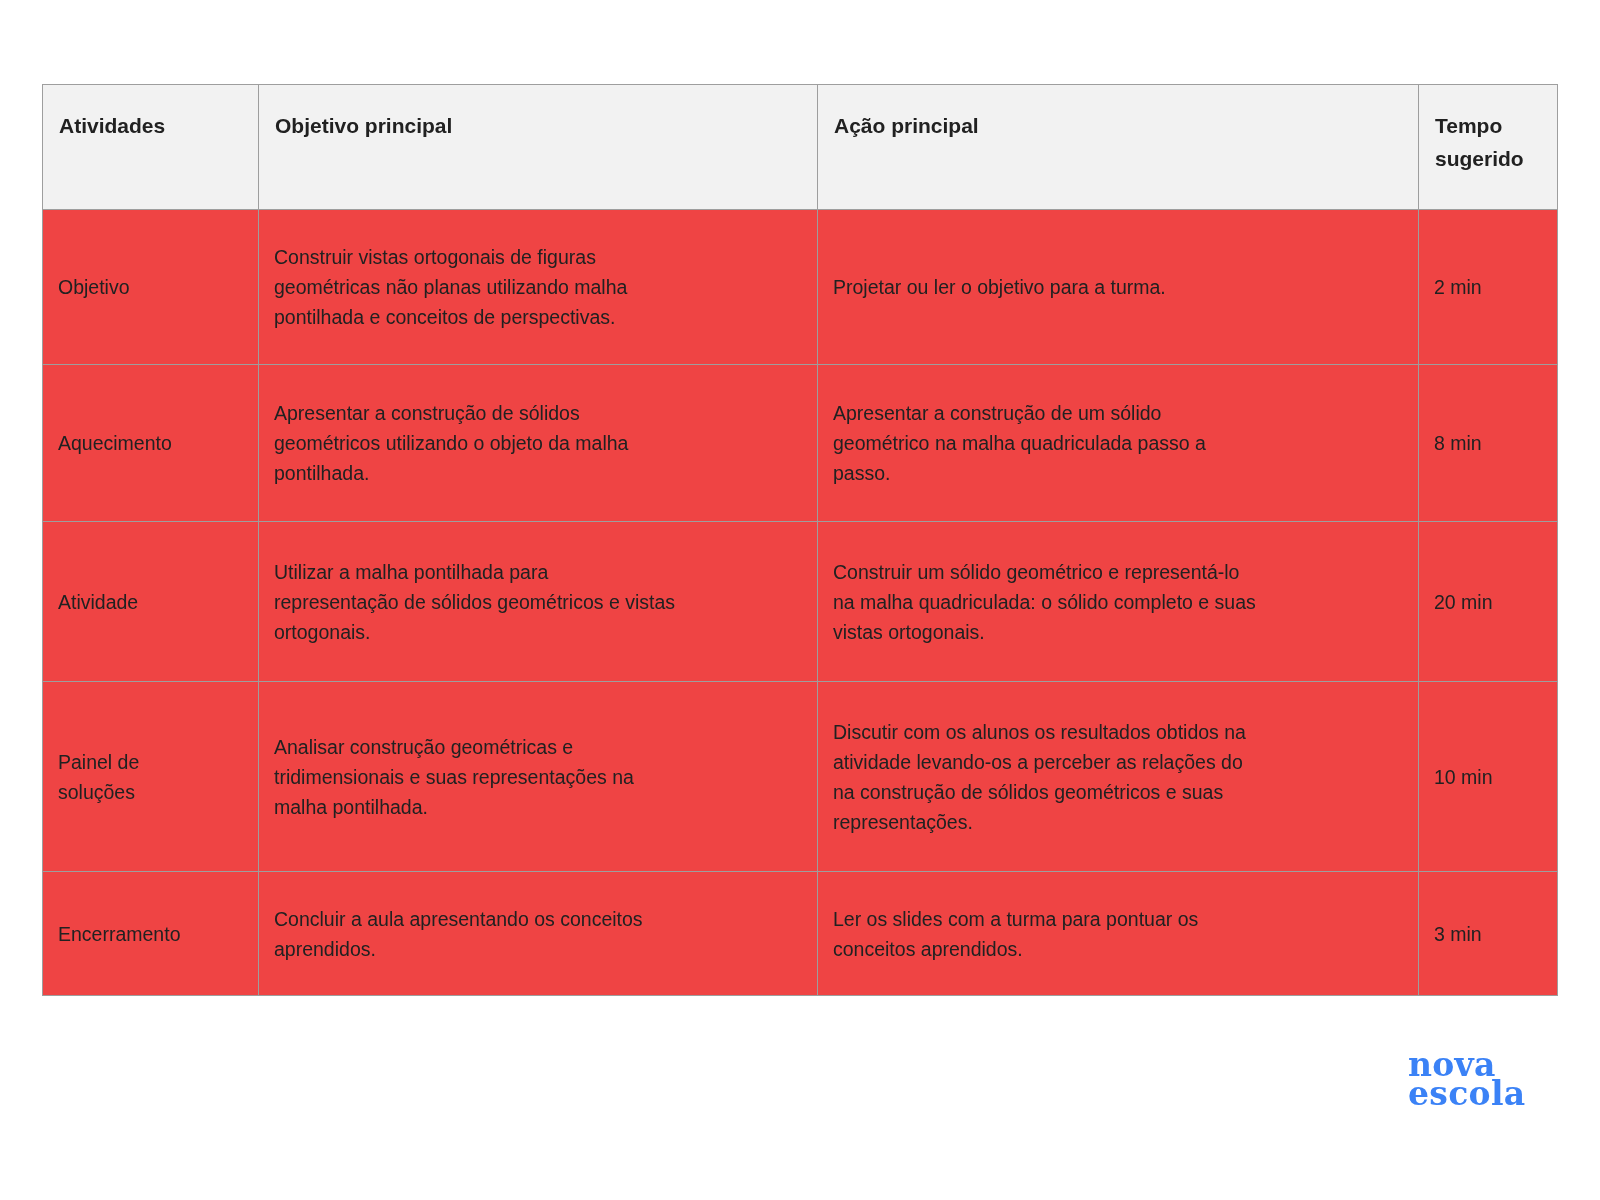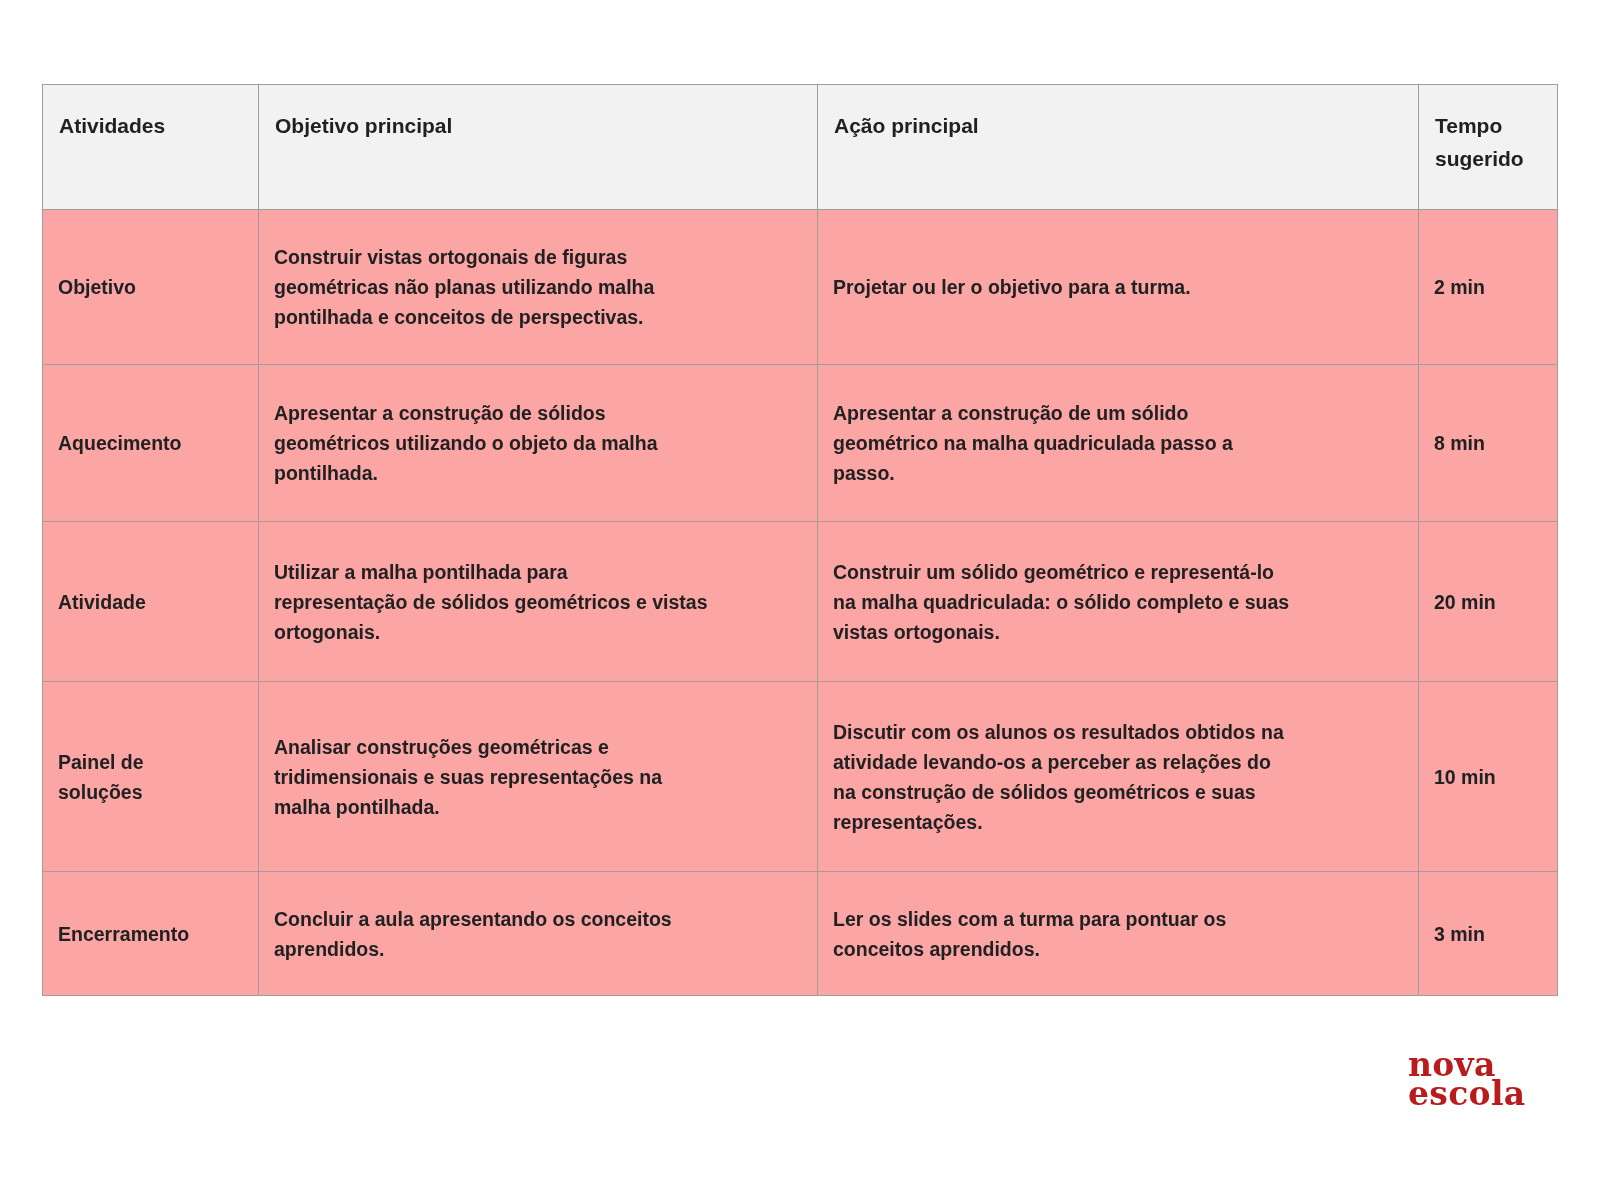--- a/index.html
+++ b/index.html
@@ -33,39 +33,39 @@
     font-weight: 700;
     font-size: 21px;
     line-height: 33px;
     text-align: left;
     vertical-align: top;
     padding: 24px 18px 0 16px;
   }
   table.plan td {
     font-size: 19.5px;
     line-height: 30px;
-    font-weight: 700;
+    font-weight: 400;
     text-align: left;
     vertical-align: middle;
     padding: 8px 18px 8px 15px;
     white-space: pre-line;
-    background: #fca5a5;
+    background: #ef4444;
   }
   col.c1 { width: 216px; }
   col.c2 { width: 559px; }
   col.c3 { width: 601px; }
   col.c4 { width: 139px; }
   tr.head-row { height: 125px; }
   .watermark {
     position: absolute;
     left: 1408px;
     top: 1050px;
     font-family: "DejaVu Serif", serif;
     font-weight: 700;
-    color: #b91c1c;
+    color: #3b82f6;
     font-size: 33px;
     line-height: 29px;
     letter-spacing: 0.3px;
   }
   .watermark span { display: block; }
 </style>
 </head>
 <body>
 
 <div class="page">
@@ -110,21 +110,21 @@
 representação de sólidos geométricos e vistas
 ortogonais.</td>
           <td>Construir um sólido geométrico e representá-lo
 na malha quadriculada: o sólido completo e suas
 vistas ortogonais.</td>
           <td>20 min</td>
         </tr>
         <tr style="height: 190px;">
           <td>Painel de
 soluções</td>
-          <td>Analisar construções geométricas e
+          <td>Analisar construção geométricas e
 tridimensionais e suas representações na
 malha pontilhada.</td>
           <td>Discutir com os alunos os resultados obtidos na
 atividade levando-os a perceber as relações do
 na construção de sólidos geométricos e suas
 representações.</td>
           <td>10 min</td>
         </tr>
         <tr style="height: 124px;">
           <td>Encerramento</td>

